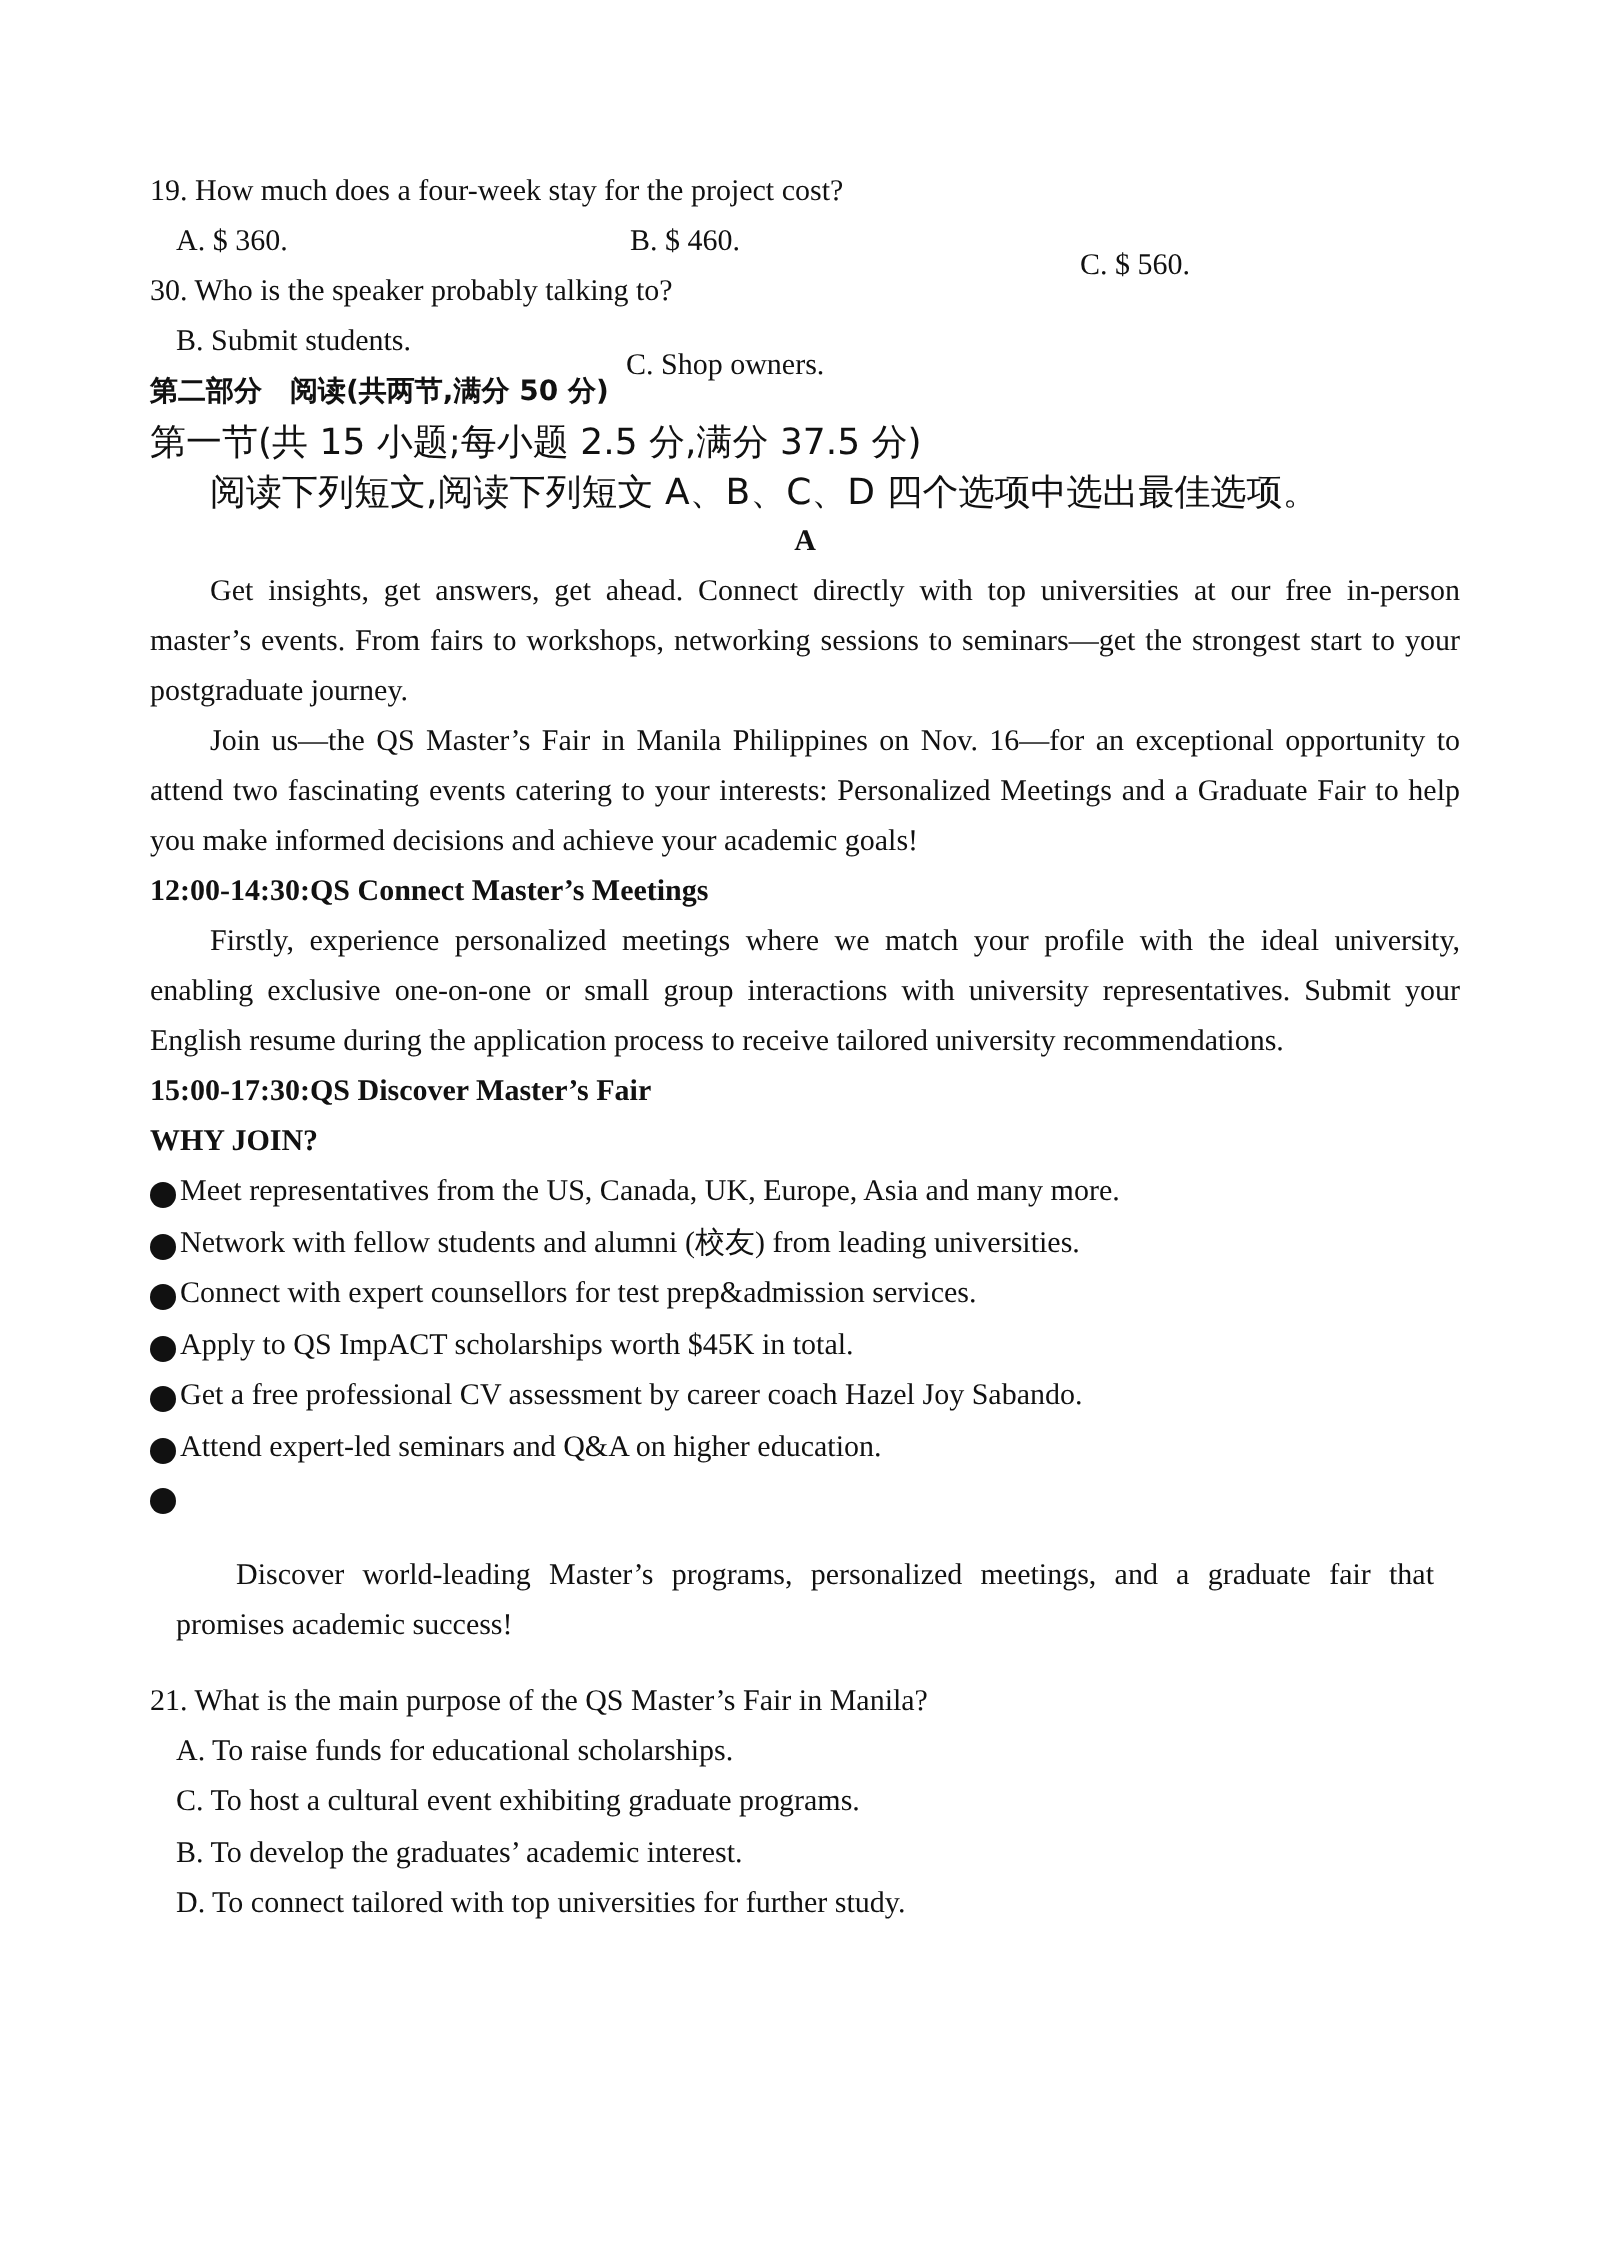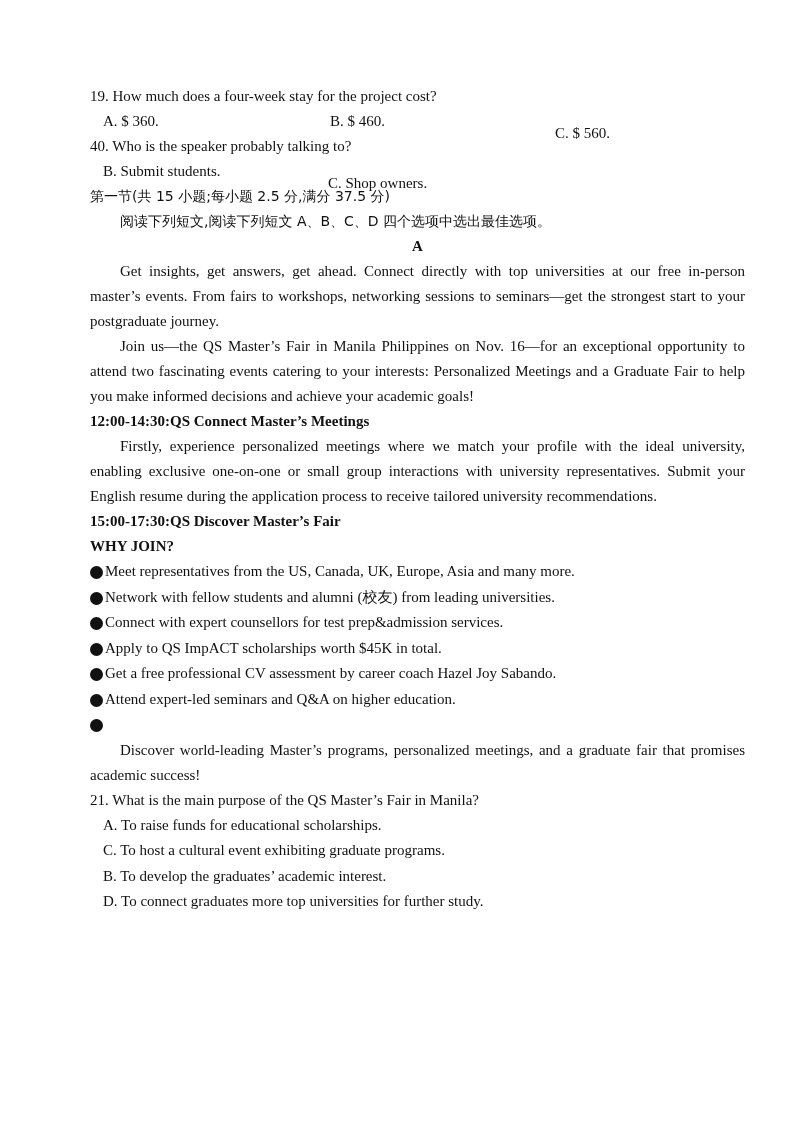--- a/index.html
+++ b/index.html
@@ -2,32 +2,32 @@
 <html><head>
 <meta charset="utf-8">
 <style>
   html, body { margin: 0; padding: 0; background: #ffffff; }
   body {
     width: 800px; height: 1131px; position: relative; overflow: hidden;
     font-family: "Liberation Serif", "DejaVu Serif", serif;
     color: #111111;
     font-size: 15px;
   }
-  .page { position: absolute; left: 90px; top: 84px; width: 655px; }
+  .page { position: absolute; left: 75px; top: 84px; width: 655px; }
   .line { height: 25px; line-height: 25px; white-space: nowrap; }
   .wrap { line-height: 25px; text-align: justify; }
   .indent { text-indent: 30px; }
   .opt-row { display: flex; height: 25px; line-height: 25px; padding-left: 0; }
   .opt-row span { display: inline-block; }
   .opt-a { width: 240px; padding-left: 0; }
   .opt-b { width: 225px; }
   .opt-c { width: 180px; margin-top: 12px; }
   .bold { font-weight: bold; }
   .center { text-align: center; }
-  .cn { font-family: "DejaVu Sans", sans-serif; font-size: 14px; }
+  .cn { font-family: "DejaVu Sans", sans-serif; font-size: 18px; }
   .cn-bold { font-family: "DejaVu Sans", sans-serif; font-size: 14px; font-weight: bold; }
   .bullet { display: flex; height: 25.5px; line-height: 25.5px; white-space: nowrap; }
   .dot { display: inline-block; width: 13px; height: 13px; border-radius: 50%; background: #111; margin-top: 7px; margin-right: 2px; flex: none; }
   .mcq-opt { height: 25.5px; line-height: 25.5px; padding-left: 13px; white-space: nowrap; }
 </style>
 </head>
 <body>
 
 <div class="page">
 
@@ -35,28 +35,29 @@
     <span>19.</span>
     <span>How much does a four-week stay for the project cost?</span>
   </div>
   <div class="opt-row" style="padding-left:13px">
     <span class="opt-a" style="width:227px">A. $ 360.</span>
     <span class="opt-b">B. $ 460.</span>
     <span class="opt-c">C. $ 560.</span>
   </div>
 
   <div class="line">
-    <span>40.</span>
+    <span>30.</span>
     <span>Who is the speaker probably talking to?</span>
   </div>
   <div class="opt-row" style="padding-left:13px">
     <span class="opt-b">B. Submit students.</span>
     <span class="opt-c">C. Shop owners.</span>
   </div>
 
+  <div class="line cn-bold">第二部分　阅读(共两节,满分 50 分)</div>
   <div class="line cn">第一节(共 15 小题;每小题 2.5 分,满分 37.5 分)</div>
   <div class="line cn" style="padding-left:30px">阅读下列短文,阅读下列短文 A、B、C、D 四个选项中选出最佳选项。</div>
 
   <div class="line bold center">A</div>
   <p class="wrap indent" style="margin:0">Get insights, get answers, get ahead. Connect directly with top universities at our free in-person master’s events. From fairs to workshops, networking sessions to seminars—get the strongest start to your postgraduate journey.</p>
   <p class="wrap indent" style="margin:0">Join us—the QS Master’s Fair in Manila Philippines on Nov. 16—for an exceptional opportunity to attend two fascinating events catering to your interests: Personalized Meetings and a Graduate Fair to help you make informed decisions and achieve your academic goals!</p>
 
   <div class="line bold">12:00-14:30:QS Connect Master’s Meetings</div>
   <p class="wrap indent" style="margin:0">Firstly, experience personalized meetings where we match your profile with the ideal university, enabling exclusive one-on-one or small group interactions with university representatives. Submit your English resume during the application process to receive tailored university recommendations.</p>
 
@@ -86,24 +87,24 @@
       </div>
     <div class="bullet">
         <span class="dot"></span>
         <span>Attend expert-led seminars and Q&amp;A on higher education.</span>
       </div>
     <div class="bullet">
         <span class="dot"></span>
       </div>
   </div>
 
-  <p class="wrap indent" style="margin:0">Discover world-leading Master’s programs, personalized meetings, and a graduate fair that promises academic success!</p>
+  <p class="wrap indent" style="margin:13px">Discover world-leading Master’s programs, personalized meetings, and a graduate fair that promises academic success!</p>
 
   <div class="line">
     <span>21.</span>
     <span>What is the main purpose of the QS Master’s Fair in Manila?</span>
   </div>
   <div class="mcq-opt">A. To raise funds for educational scholarships.</div>
   <div class="mcq-opt">C. To host a cultural event exhibiting graduate programs.</div>
   <div class="mcq-opt">B. To develop the graduates’ academic interest.</div>
-  <div class="mcq-opt">D. To connect graduates more top universities for further study.</div>
+  <div class="mcq-opt">D. To connect tailored with top universities for further study.</div>
 
 </div>
 
 </body></html>

